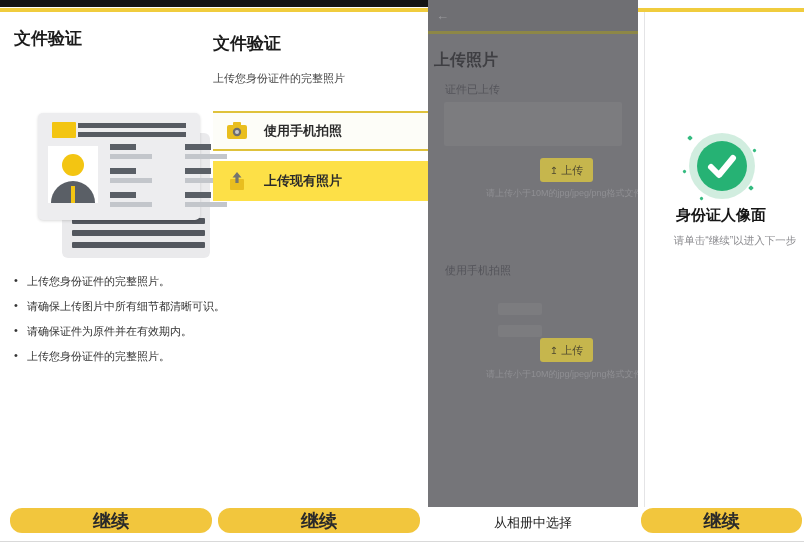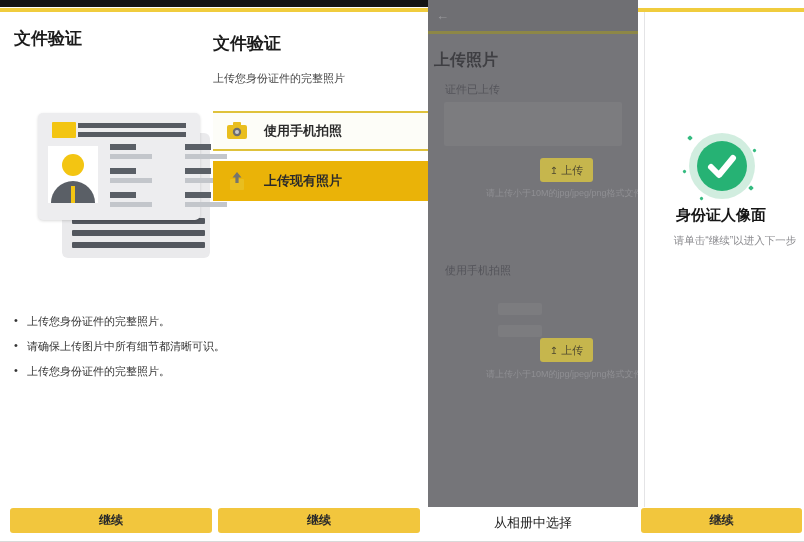--- a/index.html
+++ b/index.html
@@ -11,32 +11,32 @@
   }
   .abs { position:absolute; }
 
   
   .top-black { left:0; top:0; width:428px; height:7px; background:#141414; }
   .top-line-left  { left:0;   top:8px; width:428px; height:4px; background:#F0CC3E; }
   .top-line-right { left:638px; top:8px; width:166px; height:4px; background:#F0CC3E; }
 
   
   .btn {
-    position:absolute; height:25px; background:#F2C63D; border:none; border-radius:3px;
-    font-family:inherit; font-size:12px; font-weight:bold; color:#2A2A2A;
+    position:absolute; height:25px; background:#F2C63D; border:none; border-radius:12px;
+    font-family:inherit; font-size:18px; font-weight:bold; color:#2A2A2A;
     display:flex; align-items:center; justify-content:center; cursor:pointer;
   }
   .btn1 { left:10px;  top:508px; width:202px; }
   .btn2 { left:218px; top:508px; width:202px; }
   .btn4 { left:641px; top:508px; width:161px; }
 
   
   .p1-title { left:14px; top:27px; font-size:17px; font-weight:bold; color:#1B1B1B; }
   .p1-sub   { left:14px; top:58px; font-size:11px; color:#3D3D3D; }
-  .p1-bullets { left:14px; top:274px; list-style:none;margin-top:40px; }
+  .p1-bullets { left:14px; top:274px; list-style:none; }
   .p1-bullets li {
     position:relative; padding-left:13px; margin-bottom:10px;
     font-size:11px; color:#333; white-space:nowrap;
   }
   .p1-bullets li::before { content:"•"; position:absolute; left:0; top:0; color:#333; }
 
   
   .illus { left:14px; top:103px; width:196px; height:157px; }
   .card-back { position:absolute; left:48px; top:30px; width:148px; height:125px;
     background:#EAEAEC; border-radius:6px; }
@@ -55,21 +55,21 @@
   .cf-rows { position:absolute; left:72px; top:31px; width:84px; display:grid;
     grid-template-columns:1fr 1fr; grid-column-gap:22px; grid-row-gap:9px; width:128px; }
   .cell .bar-dark  { width:26px; height:6px; background:#5A5F66; }
   .cell .bar-light { width:42px; height:5px; background:#C3C6CB; margin-top:4px; }
 
   
   .p2-title { left:213px; top:32px; font-size:17px; font-weight:bold; color:#1B1B1B; }
   .p2-sub   { left:213px; top:71px; font-size:11px; color:#444; }
   .opt { position:absolute; left:213px; width:215px; height:40px; display:flex; align-items:center; cursor:pointer; }
   .opt1 { top:111px; background:#FDFDF8; border-top:2px solid #DFC23C; border-bottom:2px solid #DFC23C; }
-  .opt2 { top:161px; background:#eab308;text-align:center; }
+  .opt2 { top:161px; background:#fde047;text-align:center; }
   .opt-icon { margin-left:14px; width:20px; height:18px; flex:none; }
   .opt-label { margin-left:17px; font-size:13px; font-weight:bold; color:#2B2B2B; }
 
   
   .p3 { left:428px; top:0; width:210px; height:507px; background:#757579; overflow:hidden; }
   .p3-topbar { position:absolute; left:0; top:0; right:0; height:31px; background:#6F6F73; }
   .p3-back { position:absolute; left:8px; top:8px; font-size:13px; color:#9A9A9D; cursor:pointer; }
   .p3-line { position:absolute; left:0; top:31px; right:0; height:3px; background:#8D8746; }
   .p3-title { position:absolute; left:6px; top:50px; font-size:16px; font-weight:bold; color:#3F3F43; }
   .p3-label { position:absolute; left:17px; font-size:11px; color:#54545A; }
@@ -147,20 +147,21 @@
             <div class="bar-dark"></div>
             <div class="bar-light"></div>
           </div>
       </div>
     </div>
   </div>
 
   <ul class="abs p1-bullets">
     <li>上传您身份证件的完整照片。</li>
     <li>请确保上传图片中所有细节都清晰可识。</li>
+    <li>请确保证件为原件并在有效期内。</li>
     <li>上传您身份证件的完整照片。</li>
   </ul>
 
   <button class="btn btn1">继续</button>
 
   <div class="abs p2-title">文件验证</div>
   <div class="abs p2-sub">上传您身份证件的完整照片</div>
 
   <div class="opt opt1">
     <span class="opt-icon">

